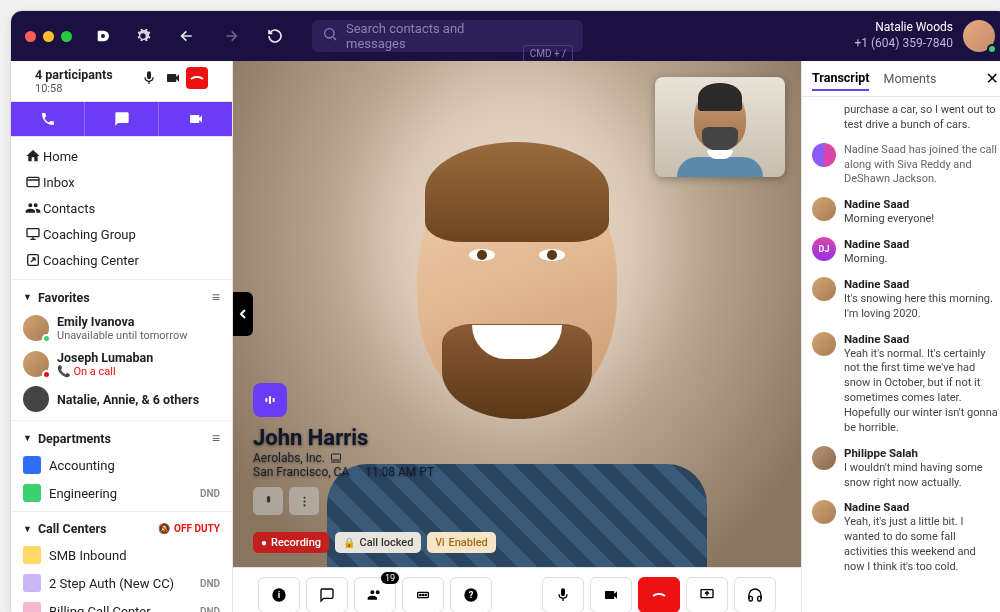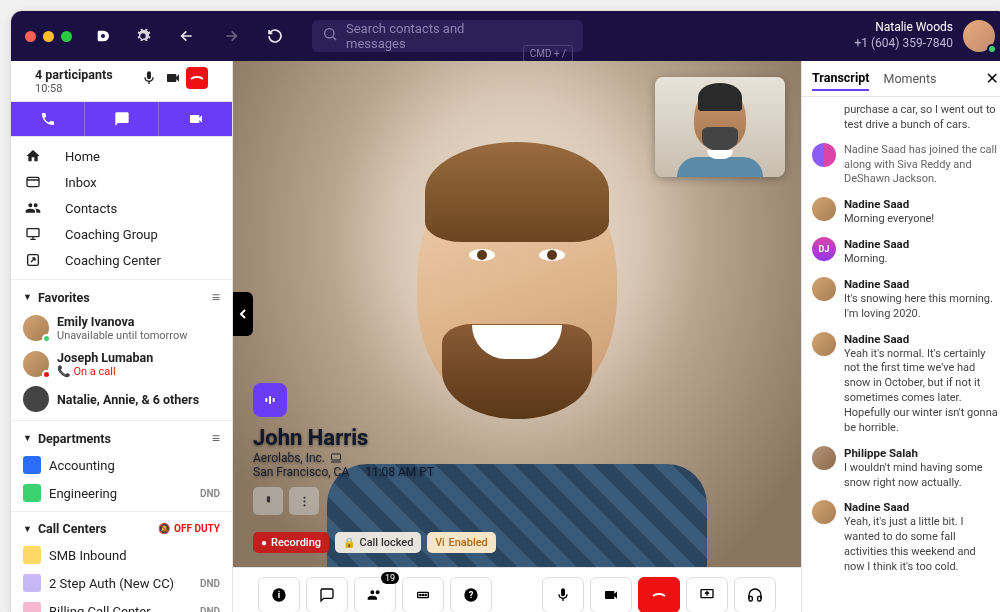--- a/index.html
+++ b/index.html
@@ -35,21 +35,21 @@
 .call-strip{display:flex;align-items:flex-start;padding:6px 24px;border-bottom:1px solid #e5e5e5}
 .call-strip .meta{flex:1}
 .call-strip .t1{font-weight:700;font-size:12.5px;line-height:1.2}
 .call-strip .t2{font-size:11px;color:#555}
 .cs-ic{width:22px;height:22px;display:flex;align-items:center;justify-content:center;margin-left:2px}
 .cs-hang{background:#e11;border-radius:4px;color:#fff!important}
 .quick{display:flex;gap:0;border-bottom:1px solid #e5e5e5}
 .qbtn{flex:1;height:34px;display:flex;align-items:center;justify-content:center;background:#6b3cf5;color:#fff}
 .qbtn+.qbtn{border-left:1px solid rgba(255,255,255,.25)}
 .nav{padding:6px 0}
-.nav-item{display:flex;align-items:center;gap:24px;padding:5px 14px;cursor:pointer}
+.nav-item{display:flex;align-items:center;gap:2px;padding:5px 14px;cursor:pointer}
 .nav-ic{width:16px;display:flex;justify-content:center;color:#222}
 .sec{padding:4px 0;border-top:1px solid #eee}
 .sec-head{display:flex;align-items:center;padding:5px 12px;font-weight:700;font-size:12.5px;gap:6px}
 .sec-head .expand{font-size:9px}
 .sec-head .spacer{flex:1}
 .sec-head .menu-ic{font-size:14px;color:#666}
 .fav-item{display:flex;align-items:center;gap:8px;padding:4px 12px}
 .fav-av{width:26px;height:26px;border-radius:50%;background:linear-gradient(135deg,#d4a574,#a67c52);position:relative}
 .fav-av.grp{background:#444}
 .fav-av .dot-s{position:absolute;right:-2px;bottom:-2px;width:9px;height:9px;border-radius:50%;border:2px solid #fff}

